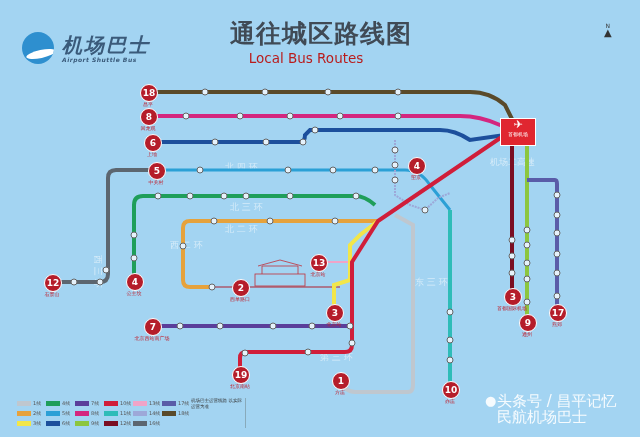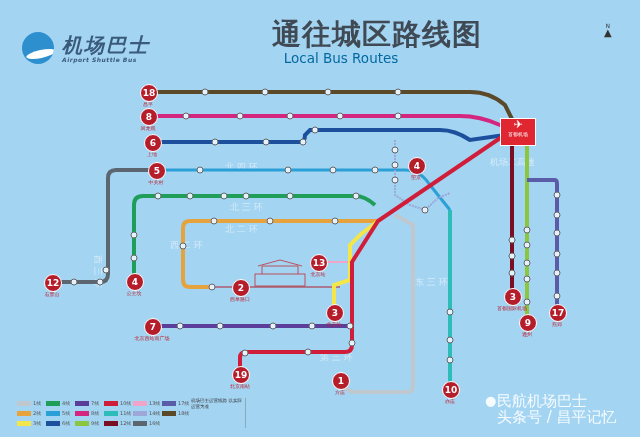--- a/index.html
+++ b/index.html
@@ -5,22 +5,22 @@
   html,body{margin:0;padding:0;}
   body{width:640px;height:437px;overflow:hidden;background:#a3d4f2;font-family:"DejaVu Sans",sans-serif;position:relative;}
   .map{position:absolute;left:0;top:0;width:640px;height:437px;}
   .logo{position:absolute;left:22px;top:32px;display:flex;align-items:center;}
   .logo-mark{width:32px;height:32px;border-radius:50%;background:#2e8fcf;position:relative;overflow:hidden;}
   .logo-mark:after{content:"";position:absolute;left:4px;top:18px;width:30px;height:8px;background:#fff;border-radius:50%;transform:rotate(-12deg);}
   .logo-text{margin-left:8px;}
   .logo-cn{font-size:20px;font-weight:bold;color:#3a5a7a;font-style:italic;letter-spacing:2px;line-height:22px;}
   .logo-en{font-size:6px;color:#3a5a7a;font-style:italic;font-weight:bold;letter-spacing:0.5px;}
   .title{position:absolute;left:230px;top:20px;text-align:center;}
-  .title-cn{font-size:29px;font-weight:bold;color:#404a55;letter-spacing:1px;line-height:28px;margin-left:42px;}
-  .title-en{font-size:13.5px;color:#0369a1;margin-top:2px;margin-left:-30px;}
+  .title-cn{font-size:25px;font-weight:bold;color:#404a55;letter-spacing:1px;line-height:28px;}
+  .title-en{font-size:13.5px;color:#b91c1c;margin-top:2px;margin-left:-30px;}
   .north{position:absolute;left:604px;top:22px;font-size:6px;color:#333;text-align:center;line-height:7px;}
   .north-arrow{font-size:10px;}
   .legend{position:absolute;left:17px;top:398px;width:225px;height:30px;display:grid;grid-template-columns:repeat(6, 28px) 55px;grid-auto-rows:10px;column-gap:1px;}
   .lg{display:flex;align-items:center;font-size:5px;color:#555;}
   .lg .sw{width:14px;height:5px;margin-right:2px;display:inline-block;}
   .legend-note{grid-column:7;grid-row:1 / span 3;font-size:4.5px;color:#333;line-height:6px;border-right:1px solid #8ab;padding-right:2px;}
   .watermark{position:absolute;left:497px;top:393px;color:#fff;font-size:15px;line-height:16px;opacity:0.9;}
   .wm-icon{position:absolute;left:-12px;top:0px;font-size:13px;}
   text{font-family:"DejaVu Sans",sans-serif;}
 </style>
@@ -275,15 +275,15 @@
     </div>
     <div class="lg" style="grid-area: 3 / 5;">
       <span class="sw" style="background:#5c6670"></span>
       <span>16线</span>
     </div>
     <div class="legend-note">机场巴士运营线路 以实际运营为准</div>
   </div>
 
 <div class="watermark">
   <span class="wm-icon">●</span>
+  <div>头条号 / 昌平记忆</div>
   <div>民航机场巴士</div>
-  <div>头条号 / 昌平记忆</div>
 </div>
 
 </body></html>

